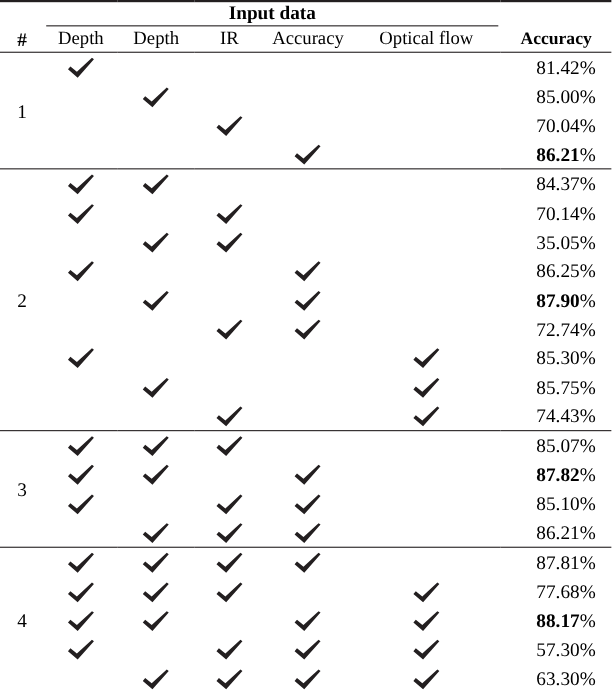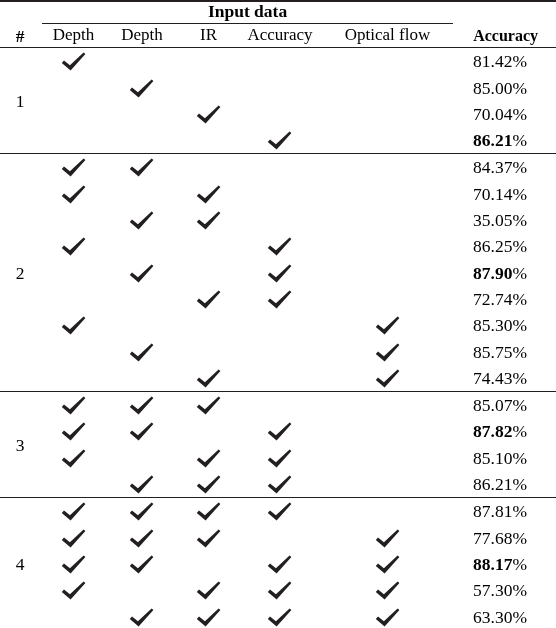--- a/index.html
+++ b/index.html
@@ -93,21 +93,21 @@
     vertical-align: middle;
   }
   td.num {
     text-align: center;
     font-size: 17.5px;
   }
   td.mark {
     text-align: center;
   }
   td.acc {
-    text-align: left;
+    text-align: center;
     padding-left: 18px;
     font-size: 17.5px;
     white-space: nowrap;
   }
   td.acc .val.bold { font-weight: bold; }
   td.acc .pct { font-weight: normal; }
 
   
   .check {
     display: inline-block;

